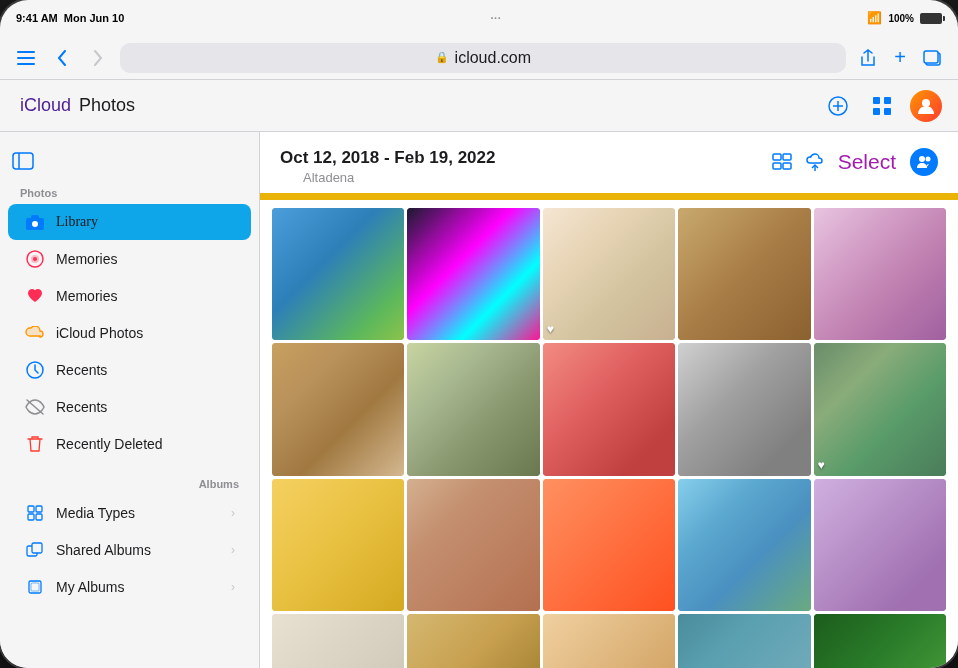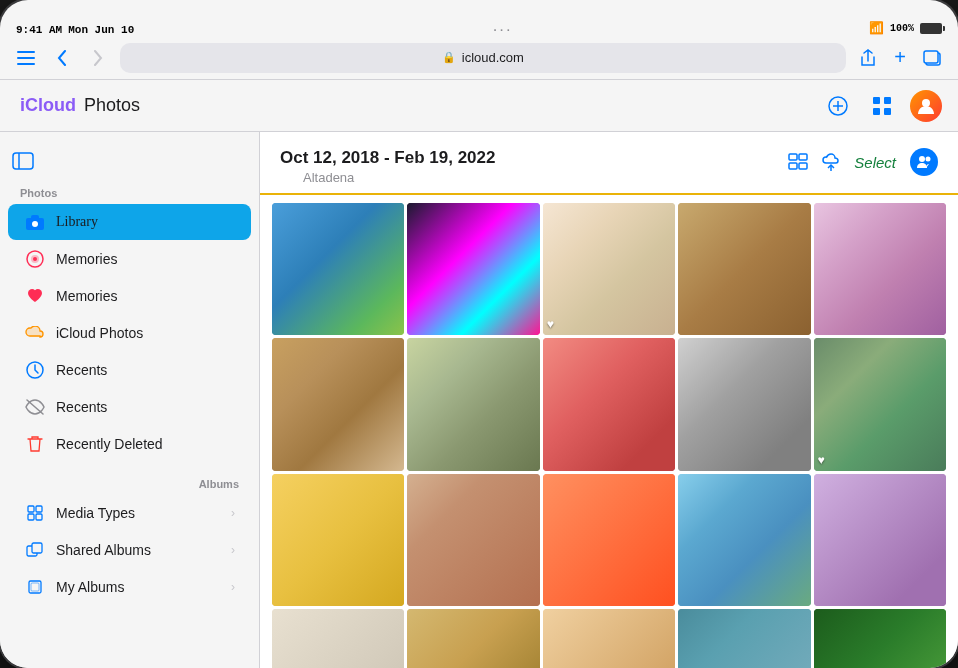--- a/index.html
+++ b/index.html
@@ -21,26 +21,25 @@
       overflow: hidden;
       position: relative;
       box-shadow: 0 0 0 2px #3a3a3c, 0 20px 60px rgba(0,0,0,0.8);
     }
 
     
     .status-bar {
       background: #f5f5f5;
       height: 36px;
       display: flex;
-      align-items: flex-end;
+      align-items: center;
       justify-content: space-between;
       padding: 0 16px;
       font-size: 11px;
       font-weight: 600;
-      font-family: Liberation Mono, monospace;
     }
     .status-left { display: flex; align-items: center; gap: 6px; }
     .status-right { display: flex; align-items: center; gap: 6px; font-size: 10px; }
     .wifi-icon { font-size: 12px; }
     .battery { background: #333; width: 22px; height: 11px; border-radius: 2px; position: relative; display: inline-block; }
     .battery::after { content: ''; position: absolute; right: -3px; top: 3px; width: 2px; height: 5px; background: #333; border-radius: 0 1px 1px 0; }
     .battery-fill { background: #333; width: 18px; height: 9px; border-radius: 1px; margin: 1px; }
 
     
     .browser-chrome {
@@ -90,21 +89,21 @@
     }
     .app-logo {
       display: flex;
       align-items: center;
       gap: 4px;
       font-size: 18px;
       font-weight: 500;
       color: #1c1c1e;
     }
     .apple-icon { color: #555; font-size: 16px; }
-    .icloud-text { color: #8b5cf6; font-weight: 700; }
+    .icloud-text { color: #4c1d95; font-weight: 400; }
     .photos-text { color: #1c1c1e; font-weight: 400; }
     .app-header-right { display: flex; align-items: center; gap: 12px; }
     .header-icon-btn {
       width: 32px; height: 32px;
       border-radius: 50%;
       background: transparent;
       border: none;
       cursor: pointer;
       display: flex; align-items: center; justify-content: center;
       font-size: 18px;
@@ -187,21 +186,21 @@
     }
     .content-header {
       padding: 16px 20px 8px;
       display: flex;
       align-items: flex-start;
       justify-content: space-between;
       background: #fff;
       position: sticky;
       top: 0;
       z-index: 10;
-      border-bottom: 2px solid #eab308;
+      border-bottom: 7px solid #eab308;
     }
     .content-title h2 {
       font-size: 17px;
       font-weight: 600;
       color: #1c1c1e;
     }
     .content-subtitle {
       font-size: 13px;
       color: #8e8e93;
       margin-top: 2px;
@@ -215,24 +214,23 @@
     .action-btn {
       background: transparent;
       border: none;
       cursor: pointer;
       color: #007aff;
       font-size: 14px;
       font-weight: 400;
       display: flex; align-items: center; gap: 4px;
     }
     .select-btn {
-      color: #15803d;
-      font-size: 15px;
+      color: #a21caf;
+      font-size: 21px;
       font-weight: 400;
-      font-style: italic;
     }
     .people-btn {
       width: 28px; height: 28px;
       border-radius: 50%;
       background: #007aff;
       display: flex; align-items: center; justify-content: center;
       color: white;
       font-size: 14px;
     }
 
@@ -324,21 +322,21 @@
       </svg>
     </button>
     <button class="browser-btn disabled">
       <svg width="10" height="16" viewBox="0 0 10 16" fill="#c7c7cc">
         <path d="M2 1l6 7-6 7" stroke="#c7c7cc" stroke-width="2" fill="none" stroke-linecap="round"></path>
       </svg>
     </button>
 
     <div class="url-bar">
       <span class="lock-icon">🔒</span>
-      <span style="font-size:13px;color:#1c1c1e;">icloud.com</span>
+      <span style="font-size:16px;color:#1c1c1e;">icloud.com</span>
     </div>
 
     <div class="browser-actions">
       <button class="browser-btn">
         <svg width="16" height="18" viewBox="0 0 16 18" fill="none" stroke="#007aff" stroke-width="1.5">
           <path d="M8 1v11M4 4L8 1l4 3" stroke-linecap="round"></path>
           <path d="M2 8v8h12V8" stroke-linecap="round" fill="none"></path>
         </svg>
       </button>
       <button class="browser-btn" style="font-size:20px;color:#007aff;">+</button>

